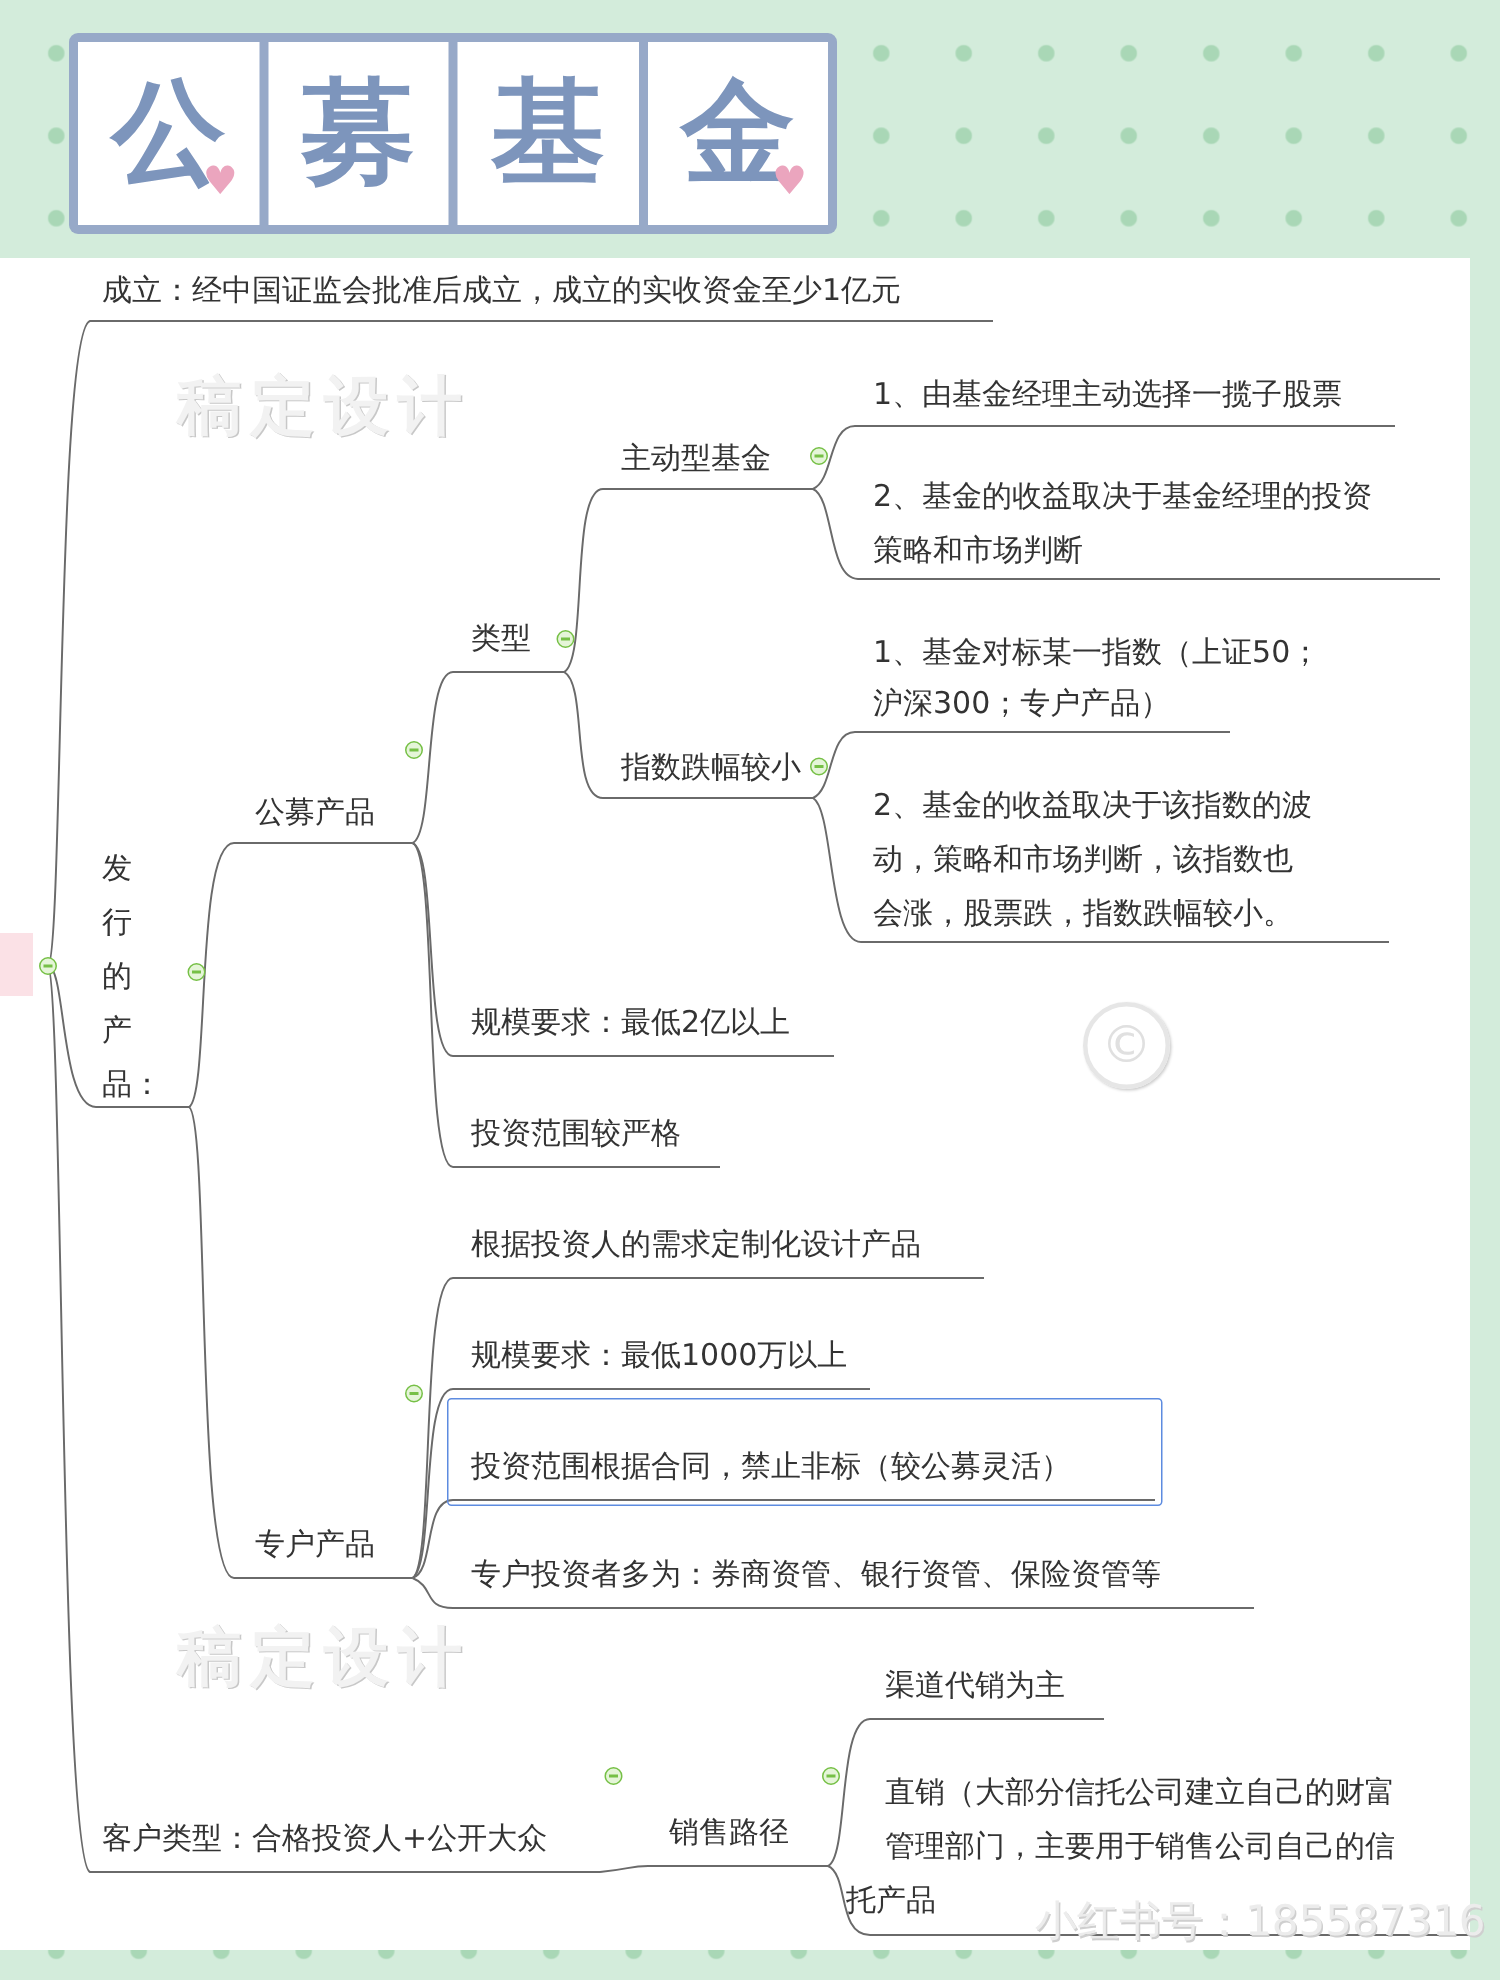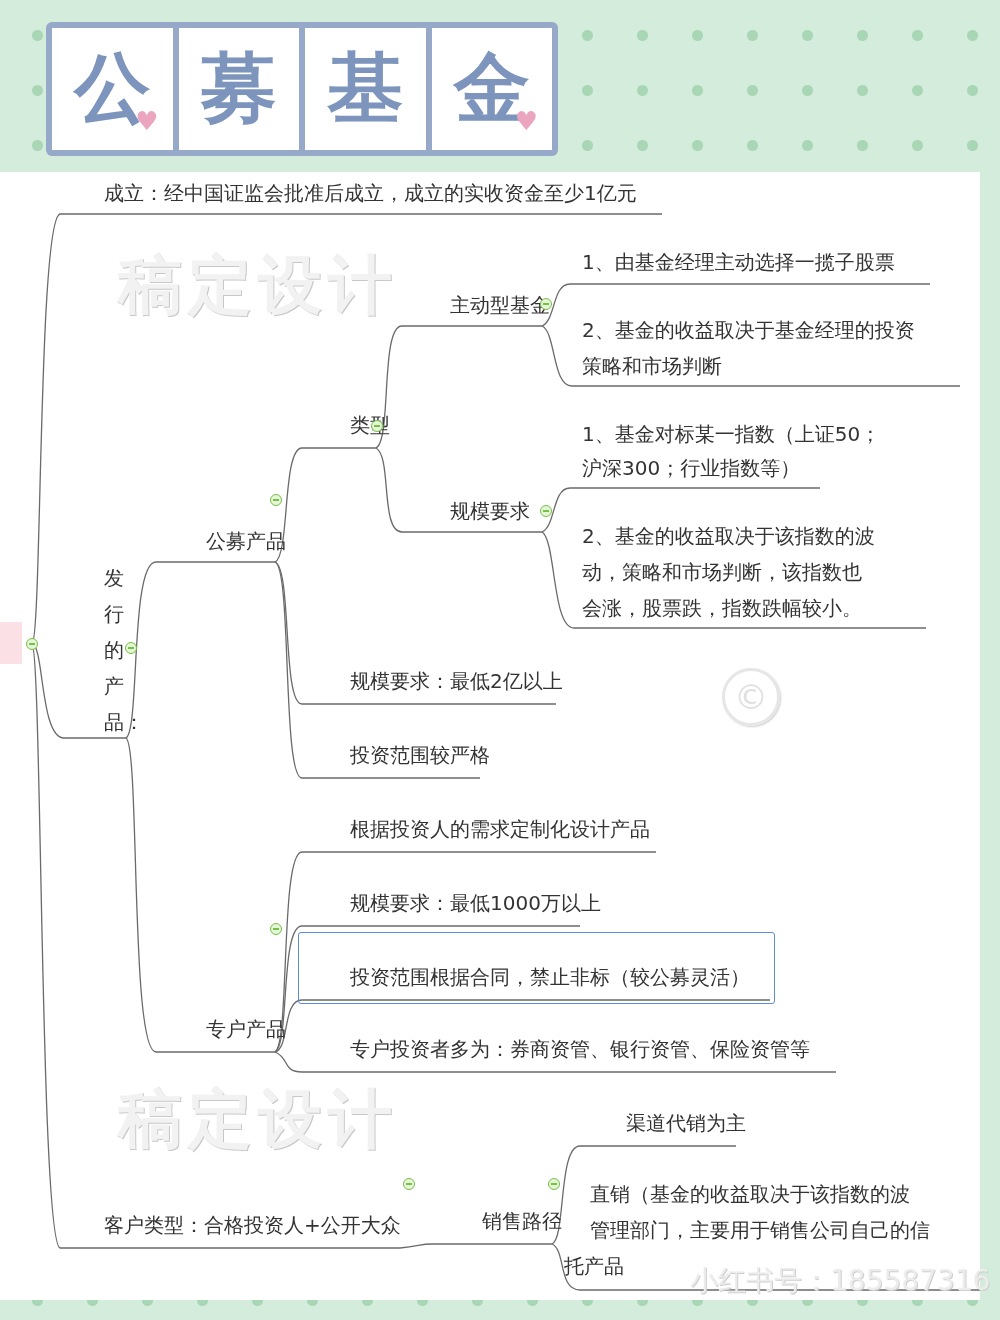--- a/index.html
+++ b/index.html
@@ -7,27 +7,27 @@
     background-color:#d3ecdb;
     background-image:radial-gradient(circle,#a9d7b6 5px,transparent 6px);
     background-size:55px 55px;background-position:10px 8px;
     font-family:"DejaVu Sans","Liberation Sans",sans-serif;color:#2f2f2f;}
   .title-box{position:absolute;left:46px;top:22px;width:512px;height:134px;
     background:#97a9c8;border-radius:6px;display:flex;gap:6px;padding:6px;box-sizing:border-box;}
   .title-cell{flex:1;background:#fff;position:relative;display:flex;align-items:center;justify-content:center;}
   .title-char{font-size:76px;color:#7d95bc;font-weight:bold;font-family:"DejaVu Sans",sans-serif;}
   .heart{position:absolute;right:14px;bottom:14px;color:#eba5be;font-size:26px;}
   .canvas{position:absolute;left:0;top:172px;width:980px;height:1128px;background:#fff;}
-  .node{position:absolute;font-size:20px;white-space:nowrap;color:#333;margin-left:36px;}
+  .node{position:absolute;font-size:20px;white-space:nowrap;color:#333;}
   .leaf{position:absolute;font-size:20px;line-height:36px;color:#333;}
   .collapse{position:absolute;width:12px;height:12px;border:1.5px solid #76c046;border-radius:50%;
     background:#e5f5d8;box-sizing:border-box;}
   .collapse::after{content:"";position:absolute;left:2px;right:2px;top:4px;height:1.5px;background:#76c046;}
   svg.lines{position:absolute;left:0;top:0;}
-  .wm{position:absolute;font-size:64px;color:#f2f2f2;letter-spacing:6px;
+  .wm{position:absolute;font-size:43px;color:#f2f2f2;letter-spacing:6px;
     text-shadow:1px 1px 0 #c8c8c8;font-weight:bold;}
   .wm-copy{position:absolute;left:722px;top:668px;width:52px;height:52px;border:3px solid #e6e6e6;border-radius:50%;
     color:#e0e0e0;font-size:34px;display:flex;align-items:center;justify-content:center;box-shadow:1px 1px 2px #ccc;}
   .wm-xhs{position:absolute;left:690px;top:1262px;font-size:28px;color:#ececec;text-shadow:1px 1px 0 #cfcfcf;}
   .sel-box{position:absolute;left:298px;top:932px;width:477px;height:72px;border:1.5px solid #5d8be0;border-radius:3px;box-sizing:border-box;}
   .pink-tab{position:absolute;left:0;top:622px;width:22px;height:42px;background:#fbe1e6;}
 </style>
 </head>
 <body>
 
@@ -93,46 +93,46 @@
   <div>发</div>
   <div>行</div>
   <div>的</div>
   <div>产</div>
   <div>品：</div>
 </div>
 
 <div class="node" style="left:170px;top:528px;">公募产品</div>
 <div class="node" style="left:314px;top:412px;">类型</div>
 <div class="node" style="left:414px;top:292px;">主动型基金</div>
-<div class="node" style="left:414px;top:498px;">规模要求</div>
+<div class="node" style="left:414px;top:498px;">指数跌幅较小</div>
 
 <div class="leaf" style="left:582px;top:244px;">1、由基金经理主动选择一揽子股票</div>
 <div class="leaf" style="left:582px;top:312px;">2、基金的收益取决于基金经理的投资</div>
 <div class="leaf" style="left:582px;top:348px;">策略和市场判断</div>
 
 <div class="leaf" style="left:582px;top:416px;text-align:right;">1、基金对标某一指数（上证50；</div>
-<div class="leaf" style="left:582px;top:450px;">沪深300；行业指数等）</div>
+<div class="leaf" style="left:582px;top:450px;">沪深300；专户产品）</div>
 <div class="leaf" style="left:582px;top:518px;">2、基金的收益取决于该指数的波</div>
 <div class="leaf" style="left:582px;top:554px;">动，策略和市场判断，该指数也</div>
 <div class="leaf" style="left:582px;top:590px;">会涨，股票跌，指数跌幅较小。</div>
 
 <div class="node" style="left:314px;top:668px;">规模要求：最低2亿以上</div>
 <div class="node" style="left:314px;top:742px;">投资范围较严格</div>
 
 <div class="node" style="left:170px;top:1016px;">专户产品</div>
 <div class="node" style="left:314px;top:816px;">根据投资人的需求定制化设计产品</div>
 <div class="node" style="left:314px;top:890px;text-align:right;">规模要求：最低1000万以上</div>
 <div class="sel-box"></div>
 <div class="node" style="left:314px;top:964px;text-align:center;">投资范围根据合同，禁止非标（较公募灵活）</div>
 <div class="node" style="left:314px;top:1036px;">专户投资者多为：券商资管、银行资管、保险资管等</div>
 
 <div class="node" style="left:68px;top:1212px;">客户类型：合格投资人+公开大众</div>
 <div class="node" style="left:446px;top:1208px;">销售路径</div>
 <div class="node" style="left:590px;top:1110px;">渠道代销为主</div>
-<div class="leaf" style="left:590px;top:1176px;">直销（基金的收益取决于该指数的波</div>
+<div class="leaf" style="left:590px;top:1176px;">直销（大部分信托公司建立自己的财富</div>
 <div class="leaf" style="left:590px;top:1212px;">管理部门，主要用于销售公司自己的信</div>
 <div class="leaf" style="left:564px;top:1248px;">托产品</div>
 
 <div class="wm-xhs">小红书号：185587316</div>
 
 <span class="collapse" style="left:26px;top:638px;"></span>
 <span class="collapse" style="left:125px;top:642px;"></span>
 <span class="collapse" style="left:270px;top:494px;"></span>
 <span class="collapse" style="left:371px;top:420px;"></span>
 <span class="collapse" style="left:540px;top:298px;"></span>

